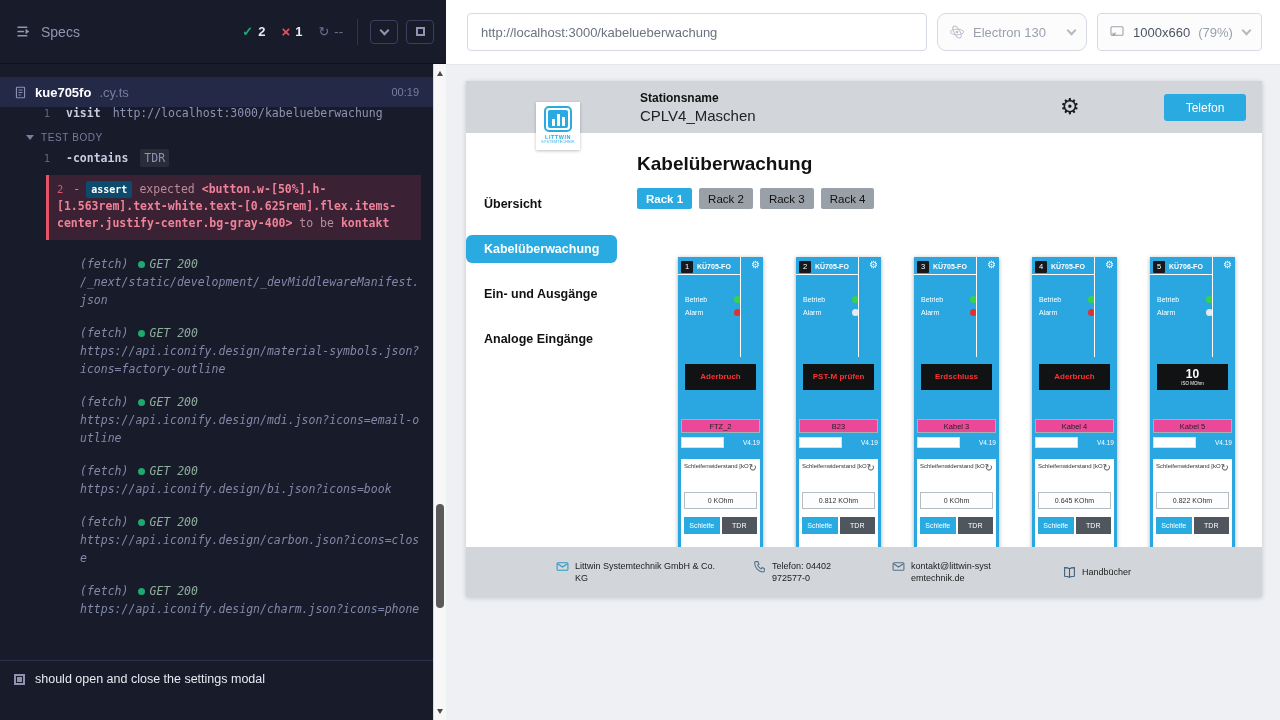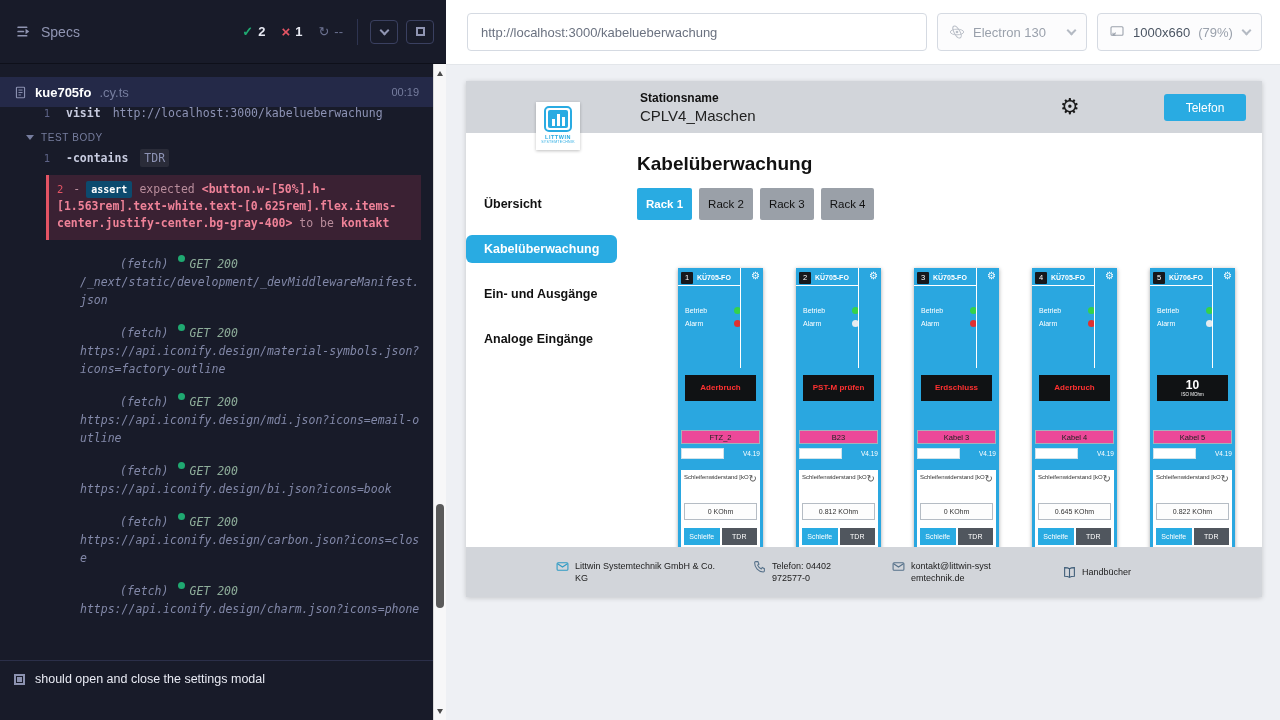--- a/index.html
+++ b/index.html
@@ -43,21 +43,21 @@
   .tri-right-down { width:0; height:0; border-left:4px solid transparent; border-right:4px solid transparent; border-top:5px solid #767d9e; }
 
   .assert-block { margin:8px 12px 0 32px; background:#3a2133; border-left:3px solid #e45464; padding:6px 10px 8px 8px; line-height:17px; word-break:break-word; overflow-wrap:anywhere; }
   .a-num { color:#e45464; font-size:10.5px; margin-right:10px; }
   .a-dash { color:#b98d9c; margin-right:6px; }
   .badge { display:inline-block; background:#0c4a6e; color:#fff; font-size:10px; font-weight:bold; padding:0 5px; border-radius:2px; margin-right:7px; }
   .as-muted { color:#b98d9c; }
   .as-hot { color:#ef8298; font-weight:bold; }
 
   .fetch { margin:15px 10px 0 66px; font-style:italic; color:#8288a8; line-height:18px; }
-  .fetch .l1 { display:flex; align-items:flex-start; gap:4px;margin-left:40px; }
+  .fetch .l1 { display:flex; align-items:center; gap:4px; }
   .fetch .prefix { margin-right:6px; }
   .fetch .dot { width:7px; height:7px; border-radius:50%; background:#1fa971; flex:none; }
   .fetch .status { color:#8fae9b; }
   .fetch .url { word-break:break-all; }
 
   .next-test { flex:none; border-top:1px solid #2b2f49; padding:11px 14px 34px; display:flex; gap:10px; align-items:flex-start; color:#e8eaf3; font-size:12.5px; font-family:"Liberation Sans",sans-serif; }
   .pend-icon { width:11px; height:11px; border:2px solid #8c92b0; margin-top:2px; position:relative; flex:none; }
   .pend-icon::after { content:""; position:absolute; inset:1px; background:#8c92b0; }
 
   .cy-scrollbar { width:13px; background:#f7f7f8; border-left:1px solid #d9d9d9; position:relative; flex:none; }
@@ -65,21 +65,21 @@
   .sb-up { top:2px; } .sb-down { bottom:2px; }
   .tri-up { width:0; height:0; border-left:3px solid transparent; border-right:3px solid transparent; border-bottom:5px solid #4a4a4a; }
   .tri-down { width:0; height:0; border-left:3px solid transparent; border-right:3px solid transparent; border-top:5px solid #4a4a4a; }
   .sb-thumb { position:absolute; left:2px; width:8px; border-radius:4px; background:#5a5a5a; top:67%; height:16%; cursor:grab; }
 
   
   .right { flex:1; display:flex; flex-direction:column; min-width:0; }
   .topbar { height:65px; background:#fff; border-bottom:1px solid #e3e6ea; display:flex; align-items:center; padding:0 18px 0 21px; gap:10px; flex:none; }
   .url-box { width:460px; height:38px; border:1px solid #d5dae2; border-radius:4px; color:#6b7280; font-size:13px; padding:0 13px; background:#fff; outline:none; font-family:"Liberation Sans",sans-serif; }
   .sel { height:38px; border:1px solid #d5dae2; border-radius:4px; display:flex; align-items:center; padding:0 11px; gap:8px; background:#fcfcfd; cursor:pointer; }
-  .sel.browser { width:150px; color:#9aa1ac; font-size:13px; margin-left:auto; }
+  .sel.browser { width:150px; color:#9aa1ac; font-size:13px; margin-left:auto;border-radius:9px; }
   .sel.viewport { width:165px; color:#4b5563; font-size:13px; }
   .sel .chev { border-color:#b4bac3; margin-left:auto; }
   .zoom { color:#9aa1ac;text-align:right; }
 
   .preview { flex:1; padding:16px 0 0 20px; }
   .app { width:796px; height:516px; background:#fff; position:relative; box-shadow:0 1px 5px rgba(0,0,0,.18); overflow:hidden; }
 
   .app-header { height:52px; background:#d2d5da; display:flex; align-items:center; padding:0 15px 0 174px; position:relative; z-index:4; }
   .station { display:flex; flex-direction:column; }
   .station-label { font-size:12px; font-weight:bold; color:#111; }
@@ -96,21 +96,21 @@
   .logo-sub { font-size:3.5px; color:#29abe2; letter-spacing:.3px; }
 
   .app-body { position:absolute; top:52px; left:0; right:0; bottom:0; display:flex; }
   .app-nav { width:155px; background:#fff; padding-top:57px; flex:none; }
   .nav-item { font-size:12.5px; font-weight:bold; color:#111; padding-left:18px; height:28px; display:flex; align-items:center; margin-bottom:17px; cursor:pointer; }
   .nav-item.active { background:#29abe2; color:#fff; border-radius:6px; width:151px; }
 
   .app-main { flex:1; padding:20px 0 0 16px; min-width:0; }
   .app-title { font-size:19px; font-weight:bold; color:#111; }
   .tabs { display:flex; gap:7px; margin-top:13px; }
-  .tab { height:32px; padding:0 9px; display:flex; align-items:center; font-size:11.5px; background:#9aa0a8; color:#111; border-radius:2px; cursor:pointer; }
+  .tab { height:21px; padding:0 9px; display:flex; align-items:center; font-size:11.5px; background:#9aa0a8; color:#111; border-radius:2px; cursor:pointer; }
   .tab.active { background:#29abe2; color:#fff; font-weight:bold; }
 
   .cards { display:flex; gap:33px; margin-top:48px; padding-left:41px; }
   .card { width:85px; height:300px; background:#2aa7e0; flex:none; position:relative; box-shadow:0 1px 4px rgba(0,0,0,.35); }
   .card-vline { position:absolute; top:0; left:73%; width:1px; height:100px; background:#fff; }
   .card-hline { position:absolute; left:0; top:17px; width:73%; height:1px; background:#fff; }
   .card-top { height:17px; display:flex; align-items:center; padding:2px 3px 0 3px; }
   .card-num { width:12px; height:12px; background:#16181c; color:#fff; font-size:7.5px; display:flex; align-items:center; justify-content:center; border-radius:1px; flex:none; }
   .card-model { color:#fff; font-size:7px; font-weight:bold; margin-left:4px; white-space:nowrap; }
   .card-gear { position:absolute; right:3px; top:3px; color:#fff; font-size:10px; cursor:pointer; line-height:1; }

